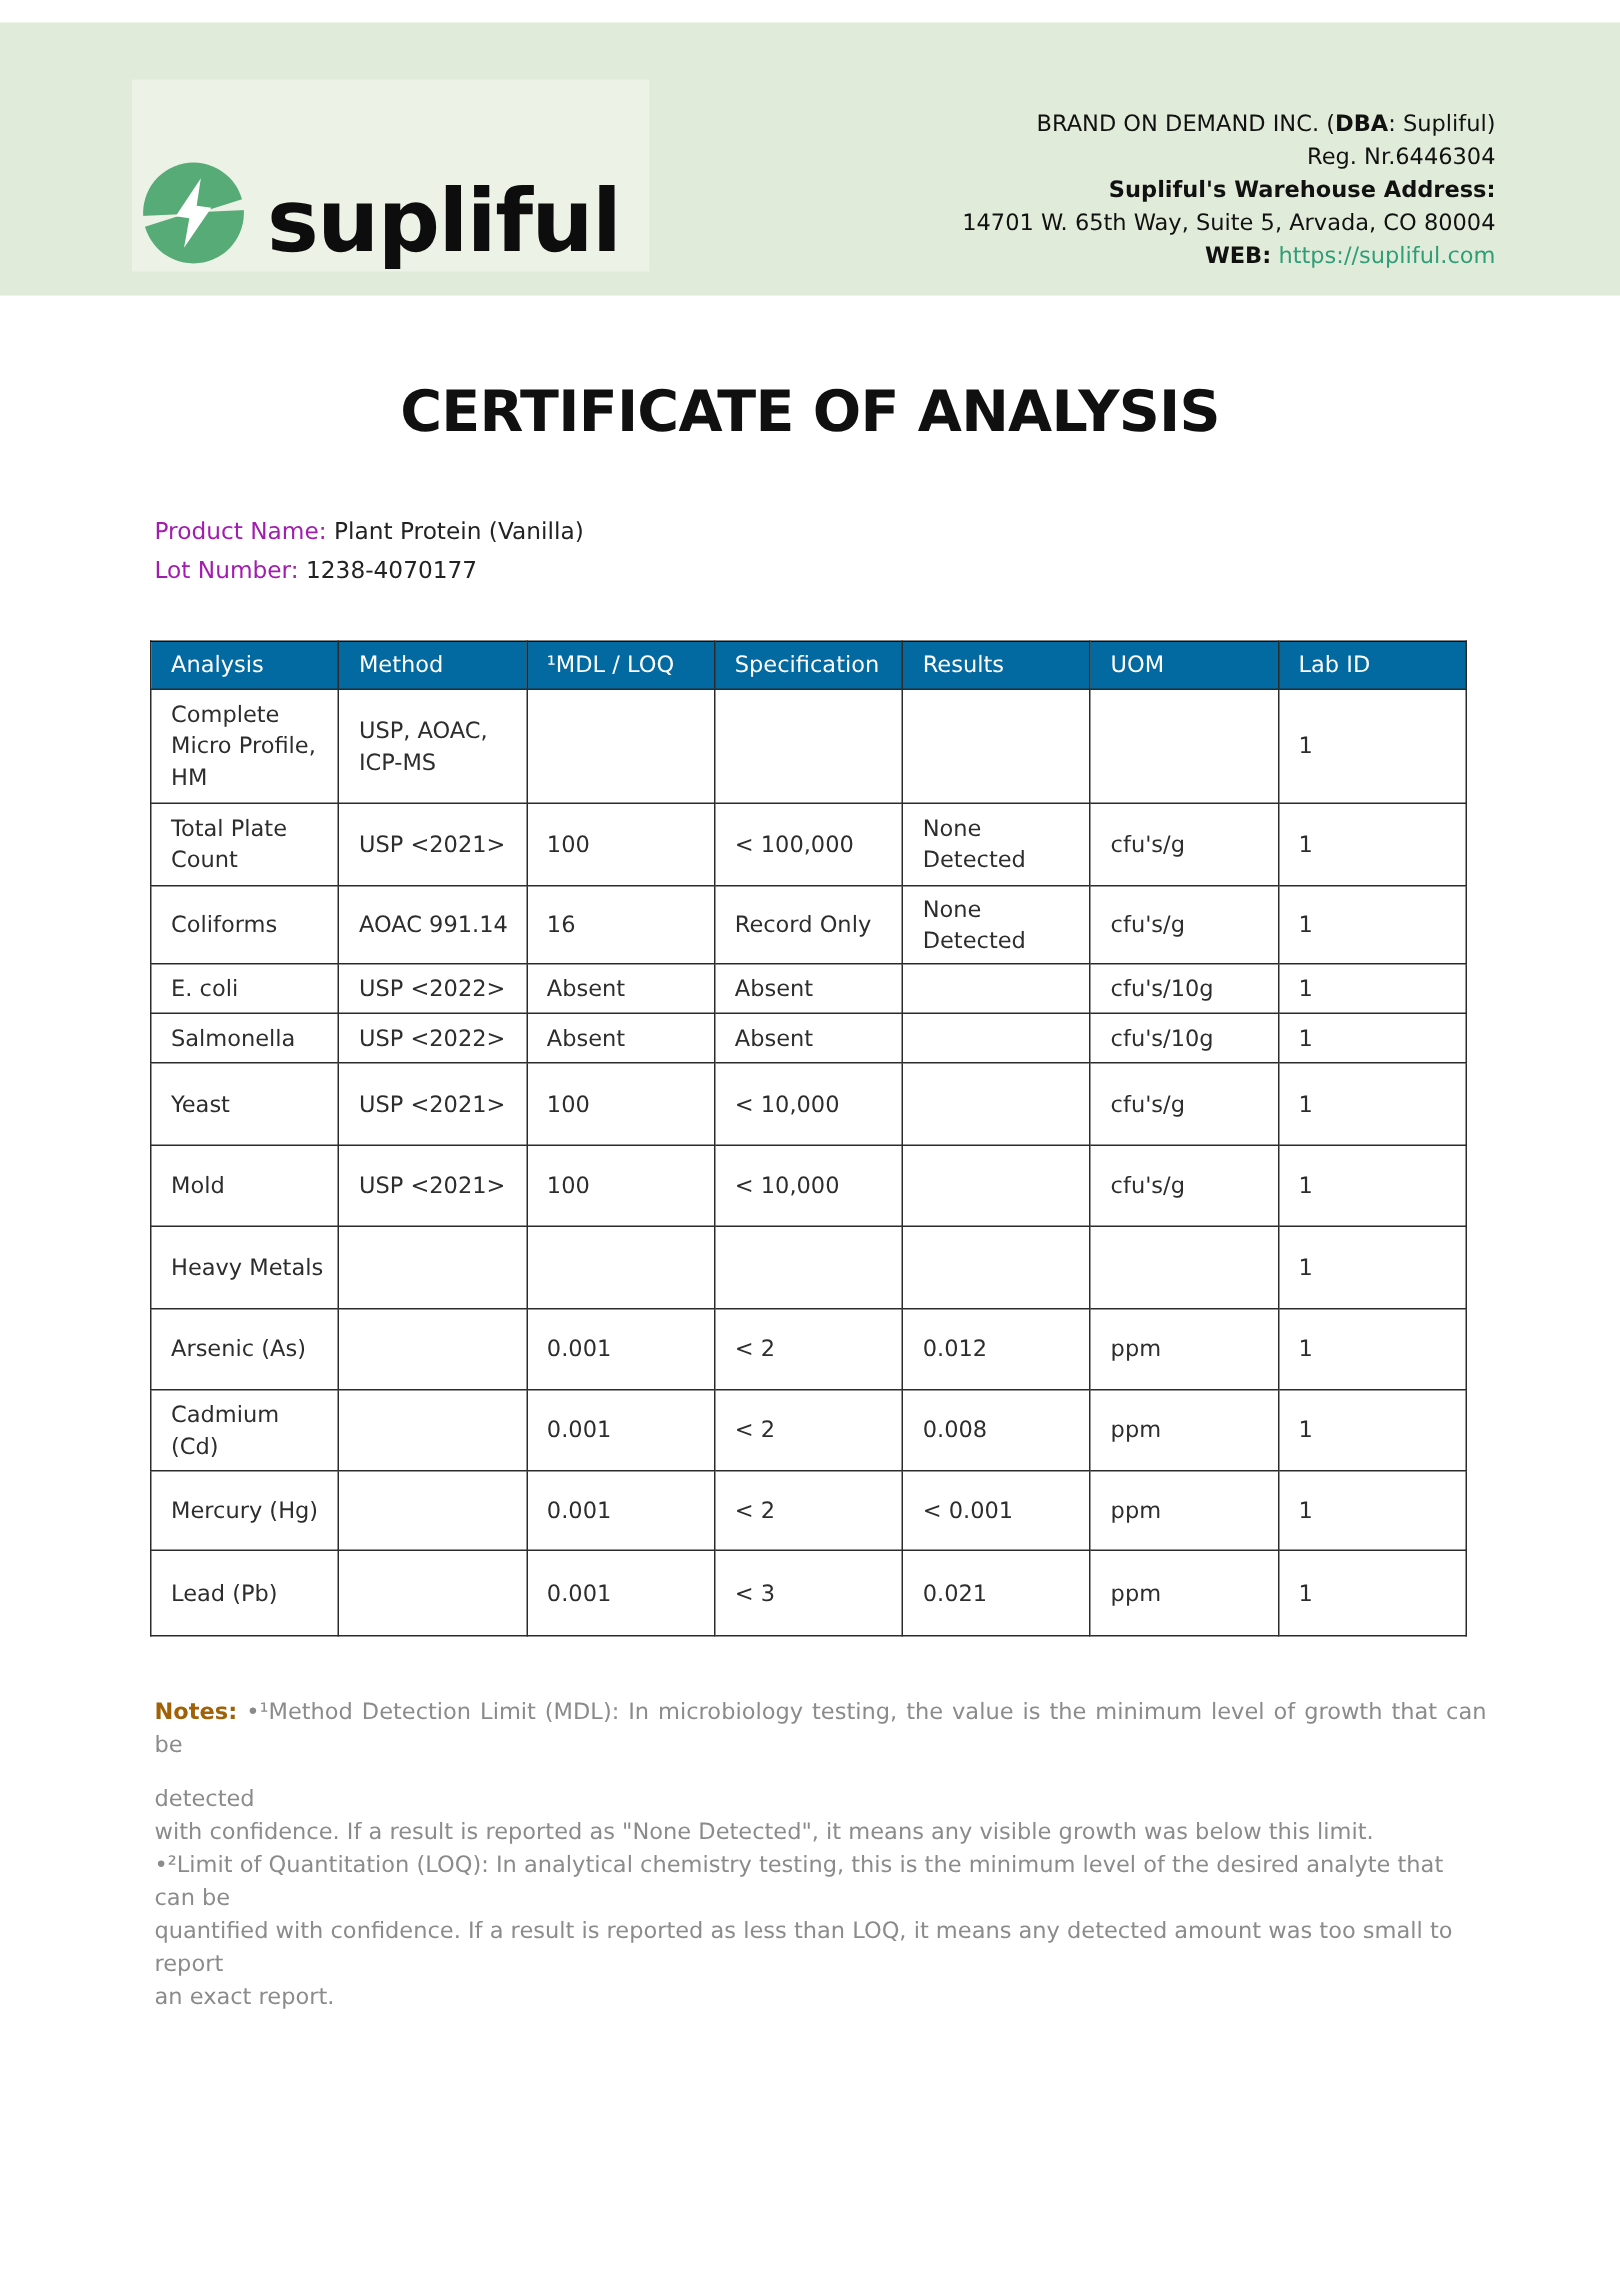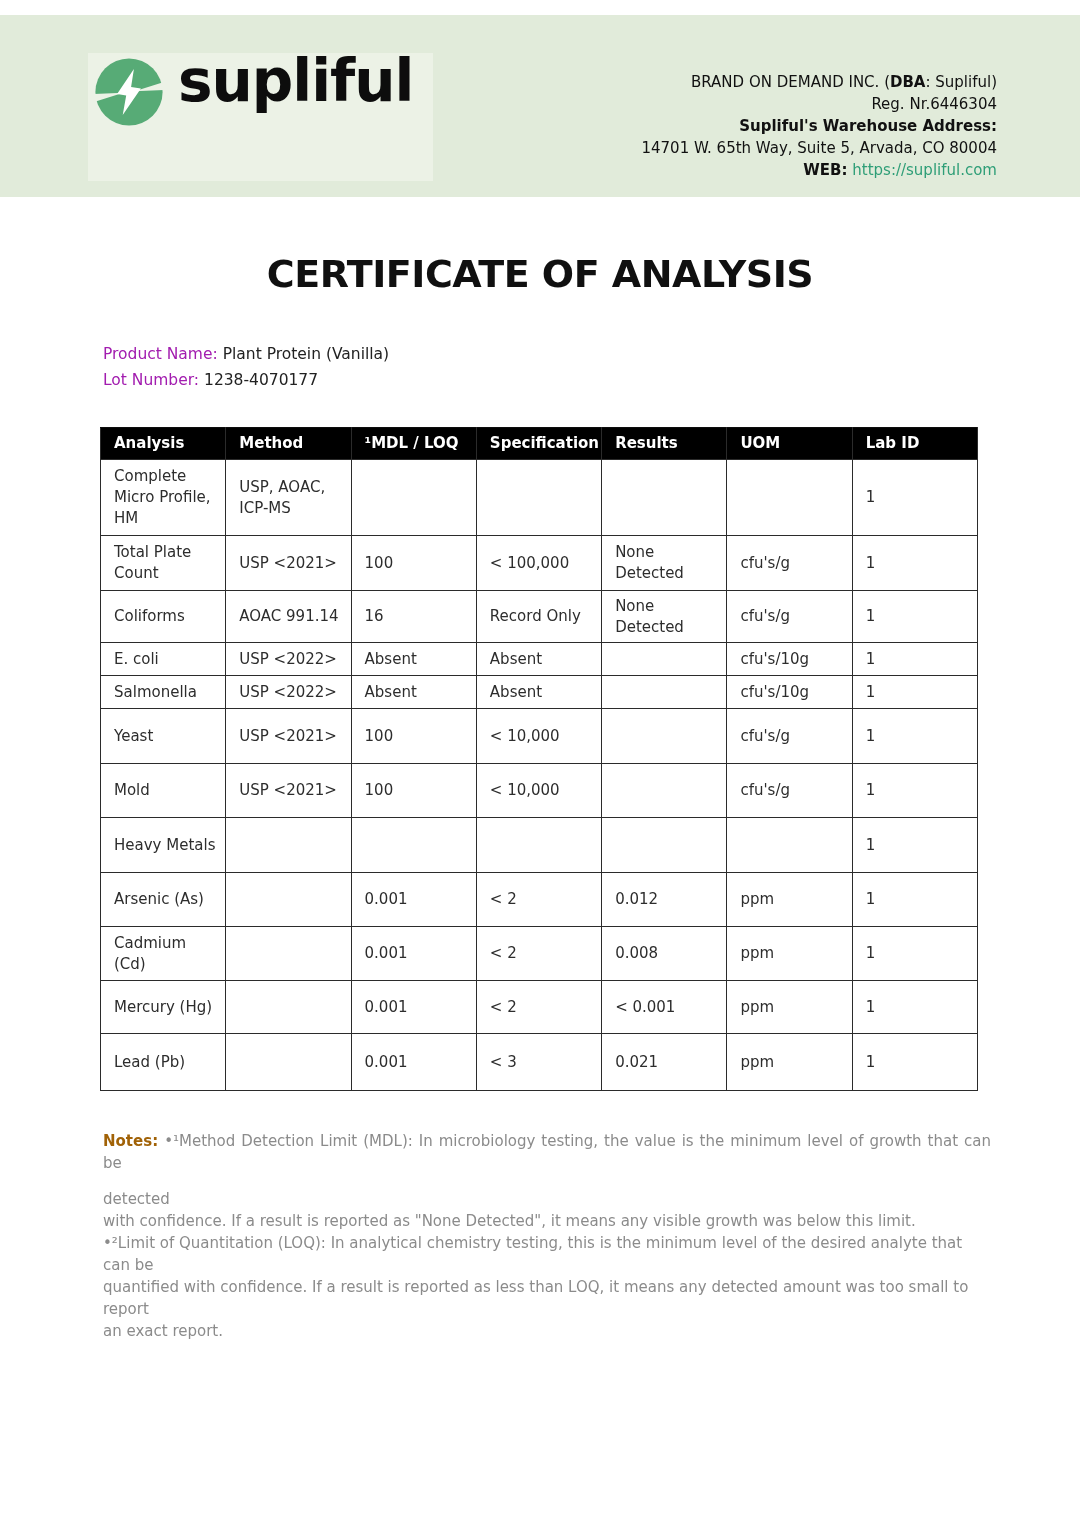--- a/index.html
+++ b/index.html
@@ -2,39 +2,39 @@
 <html><head>
 <meta charset="utf-8">
 <style>
   * { margin:0; padding:0; box-sizing:border-box; }
   html,body { background:#ffffff; }
   body { font-family:"DejaVu Sans","Liberation Sans",sans-serif; }
   .page { position:relative; width:1080px; height:1528px; background:#fff; overflow:hidden; }
 
   
   .band { position:absolute; top:15px; left:0; right:0; height:182px; background:#e1ebda; }
-  .logo-panel { position:absolute; left:88px; top:38px; width:345px; height:128px; background:#ecf2e6; display:flex; align-items:flex-start; }
+  .logo-panel { position:absolute; left:88px; top:38px; width:345px; height:128px; background:#ecf2e6; display:flex; align-items:flex-end; }
   .logo-icon { width:70px; height:78px; margin-left:6px; flex:0 0 auto; }
   .logo-word { font-size:58px; font-weight:800; color:#0d0d0d; letter-spacing:-1px; margin-left:14px; margin-top:-6px; }
 
   .company { position:absolute; top:56px; right:83px; text-align:right; font-size:15px; color:#111; line-height:22px; }
   .company .b { font-weight:700; }
   .company .url { color:#2e9e77; text-decoration:none; cursor:pointer; }
 
   
   .title { position:absolute; top:252px; left:0; width:100%; text-align:center;
            font-size:38px; font-weight:800; color:#101010; letter-spacing:-.5px; }
   .product { position:absolute; left:103px; top:341px; font-size:15.5px; color:#222; line-height:26px; }
   .product .b { font-weight:400; color:#a21caf;margin-top:35px; }
 
   
   table.coa { position:absolute; left:100px; top:427px; width:878px; border-collapse:collapse; table-layout:fixed; }
   table.coa th, table.coa td { border:1px solid #2b2b2b; font-size:15px; vertical-align:middle;
            text-align:left; padding:0 8px 0 13px; color:#2d2d2d; line-height:21px; white-space:pre-line; }
-  table.coa th { background:#000000; color:#ffffff; font-weight:700; height:32px; border-color:#0d0d0d #2b2b2b #2b2b2b #2b2b2b; }
+  table.coa th { background:#0369a1; color:#ffffff; font-weight:400; height:32px; border-color:#0d0d0d #2b2b2b #2b2b2b #2b2b2b; }
   table.coa td { position:relative; }
   .ov { position:absolute; left:13px; right:4px; z-index:-1; white-space:pre-line; line-height:21px; }
   .flow { position:absolute; left:13px; right:-2px; z-index:-1; white-space:pre-line; line-height:21.3px; top:4px;margin-left:20px; }
 
   
   .notes { position:absolute; left:103px; top:1130px; width:888px; font-size:15px; color:#8b8b8b; line-height:22px; }
   .notes .first { text-align:justify; text-align-last:justify; }
   .notes .lbl { font-weight:700; color:#a16207; }
   .notes .gap { margin-top:14px; }
 </style>

